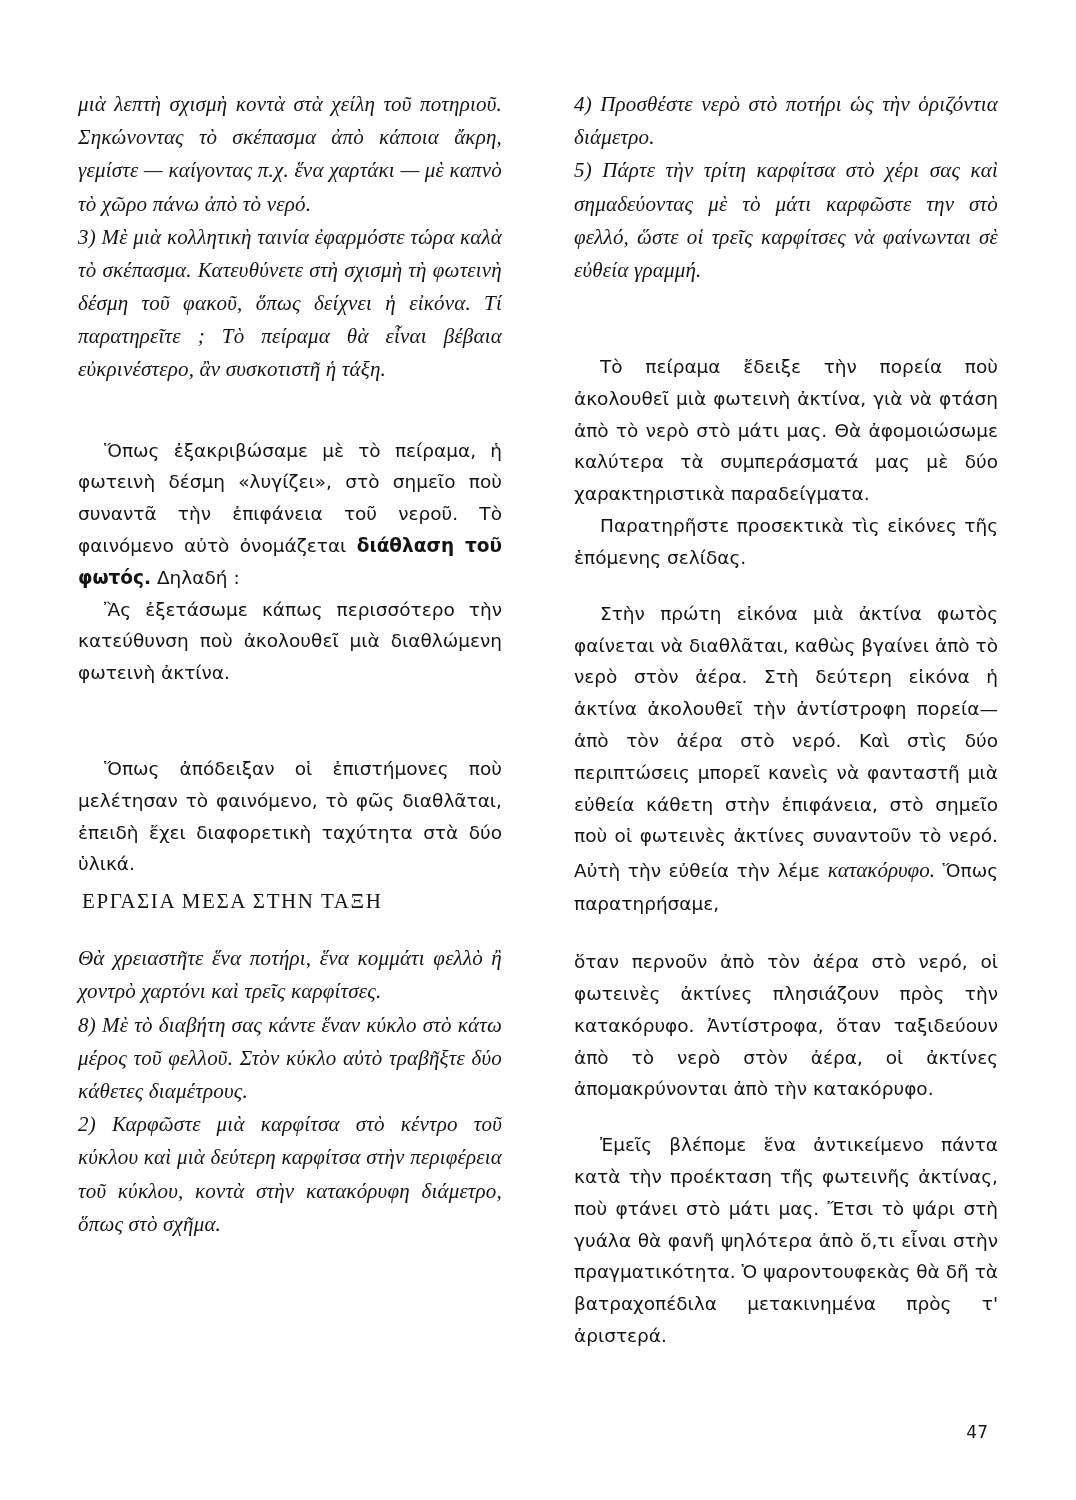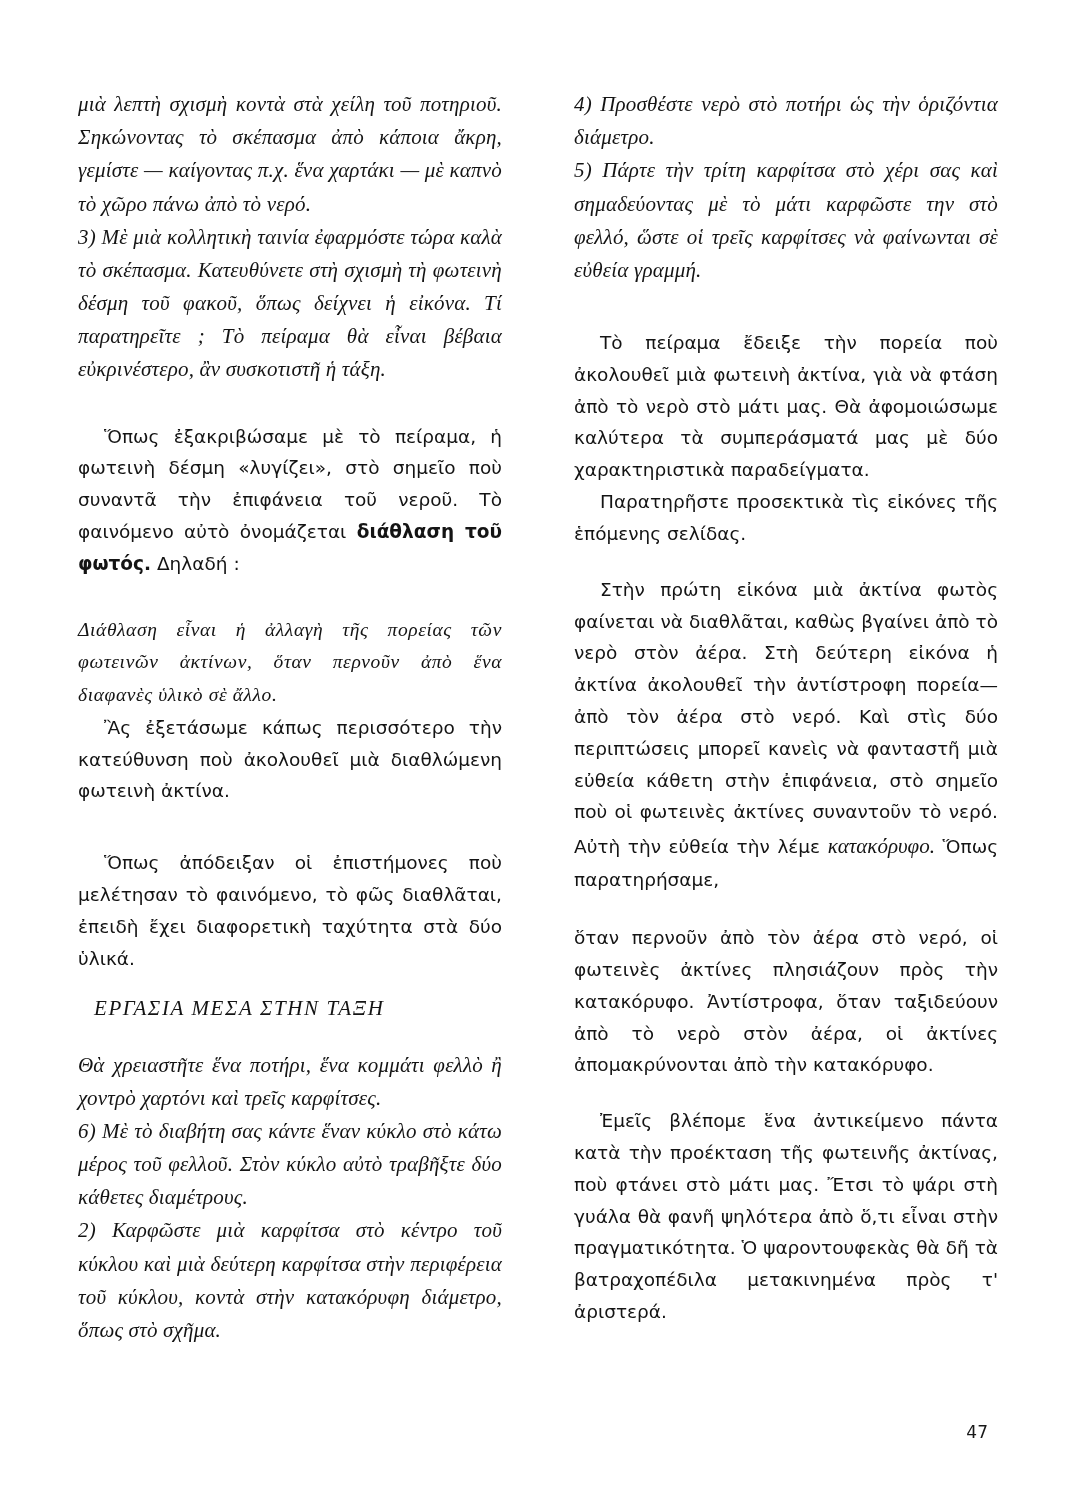--- a/index.html
+++ b/index.html
@@ -44,43 +44,42 @@
     text-align: justify;
     text-justify: inter-word;
   }
   .italic {
     font-style: italic;
     letter-spacing: 0.2px;
   }
   .indent { text-indent: 26px; }
   .gap-s { margin-top: 26px; }
   .gap-m { margin-top: 24px; }
-  .gap-l { margin-top: 34px; }
-  .gap-xl { margin-top: 40px; }
+  .gap-l { margin-top: 48px; }
+  .gap-xl { margin-top: 64px; }
   .tight { line-height: 1.58; }
 
   .sans {
     font-family: "DejaVu Sans", "Liberation Sans", sans-serif;
     font-size: 18.5px;
     line-height: 1.72;
     text-align: justify;
   }
   .sans .emph {
     font-weight: bold;
   }
   .sans .ital {
     font-style: italic;
     font-family: "Liberation Serif", serif;
     font-size: 21px;
   }
   .heading {
-    font-style: italic;
     font-size: 21px;
     letter-spacing: 1.6px;
-    margin: 16px;
+    margin: 4px;
   }
   .blockquote {
     font-style: italic;
     font-size: 19.5px;
     line-height: 1.68;
     letter-spacing: 0.6px;
     text-align: justify;
   }
   .folio {
     position: absolute;
@@ -100,31 +99,30 @@
     <div class="col col-left">
 
       <p class="italic tight">μιὰ λεπτὴ σχισμὴ κοντὰ στὰ χείλη τοῦ ποτηριοῦ. Σηκώνοντας τὸ σκέπασμα ἀπὸ κάποια ἄκρη, γεμίστε — καίγοντας π.χ. ἕνα χαρτάκι — μὲ καπνὸ τὸ χῶρο πάνω ἀπὸ τὸ νερό.</p>
 
       <p class="italic tight">3) Μὲ μιὰ κολλητικὴ ταινία ἐφαρμόστε τώρα καλὰ τὸ σκέπασμα. Κατευθύνετε στὴ σχισμὴ τὴ φωτεινὴ δέσμη τοῦ φακοῦ, ὅπως δείχνει ἡ εἰκόνα. Τί παρατηρεῖτε ; Τὸ πείραμα θὰ εἶναι βέβαια εὐκρινέστερο, ἂν συσκοτιστῆ ἡ τάξη.</p>
 
       <p class="sans indent gap-l">
         <span>Ὅπως ἐξακριβώσαμε μὲ τὸ πείραμα, ἡ φωτεινὴ δέσμη «λυγίζει», στὸ σημεῖο ποὺ συναντᾶ τὴν ἐπιφάνεια τοῦ νεροῦ. Τὸ φαινόμενο αὐτὸ ὀνομάζεται </span><span class="emph">διάθλαση τοῦ φωτός.</span><span> Δηλαδή :</span>
       </p>
 
-      <p class="blockquote gap-l">Διάθλαση εἶναι ἡ ἀλλαγὴ τῆς πορείας τῶν φωτεινῶν ἀκτίνων, ὅταν περνοῦν ἀπὸ ἕνα διαφανὲς ὑλικὸ σὲ ἄλλο.</p>
 
       <p class="sans indent">Ἂς ἐξετάσωμε κάπως περισσότερο τὴν κατεύθυνση ποὺ ἀκολουθεῖ μιὰ διαθλώμενη φωτεινὴ ἀκτίνα.</p>
 
       <p class="sans indent gap-xl">Ὅπως ἀπόδειξαν οἱ ἐπιστήμονες ποὺ μελέτησαν τὸ φαινόμενο, τὸ φῶς διαθλᾶται, ἐπειδὴ ἔχει διαφορετικὴ ταχύτητα στὰ δύο ὑλικά.</p>
 
       <p class="heading gap-xl">ΕΡΓΑΣΙΑ ΜΕΣΑ ΣΤΗΝ ΤΑΞΗ</p>
 
       <p class="italic tight gap-m">Θὰ χρειαστῆτε ἕνα ποτήρι, ἕνα κομμάτι φελλὸ ἢ χοντρὸ χαρτόνι καὶ τρεῖς καρφίτσες.</p>
 
-      <p class="italic tight">6) Μὲ τὸ διαβήτη σας κάντε ἕναν κύκλο στὸ κάτω μέρος τοῦ φελλοῦ. Στὸν κύκλο αὐτὸ τραβῆξτε δύο κάθετες διαμέτρους.</p>
+      <p class="italic tight">8) Μὲ τὸ διαβήτη σας κάντε ἕναν κύκλο στὸ κάτω μέρος τοῦ φελλοῦ. Στὸν κύκλο αὐτὸ τραβῆξτε δύο κάθετες διαμέτρους.</p>
 
       <p class="italic tight">2) Καρφῶστε μιὰ καρφίτσα στὸ κέντρο τοῦ κύκλου καὶ μιὰ δεύτερη καρφίτσα στὴν περιφέρεια τοῦ κύκλου, κοντὰ στὴν κατακόρυφη διάμετρο, ὅπως στὸ σχῆμα.</p>
 
 
     </div>
 
     <div class="col col-right">
 
       <p class="italic tight">4) Προσθέστε νερὸ στὸ ποτήρι ὡς τὴν ὁριζόντια διάμετρο.</p>
 

